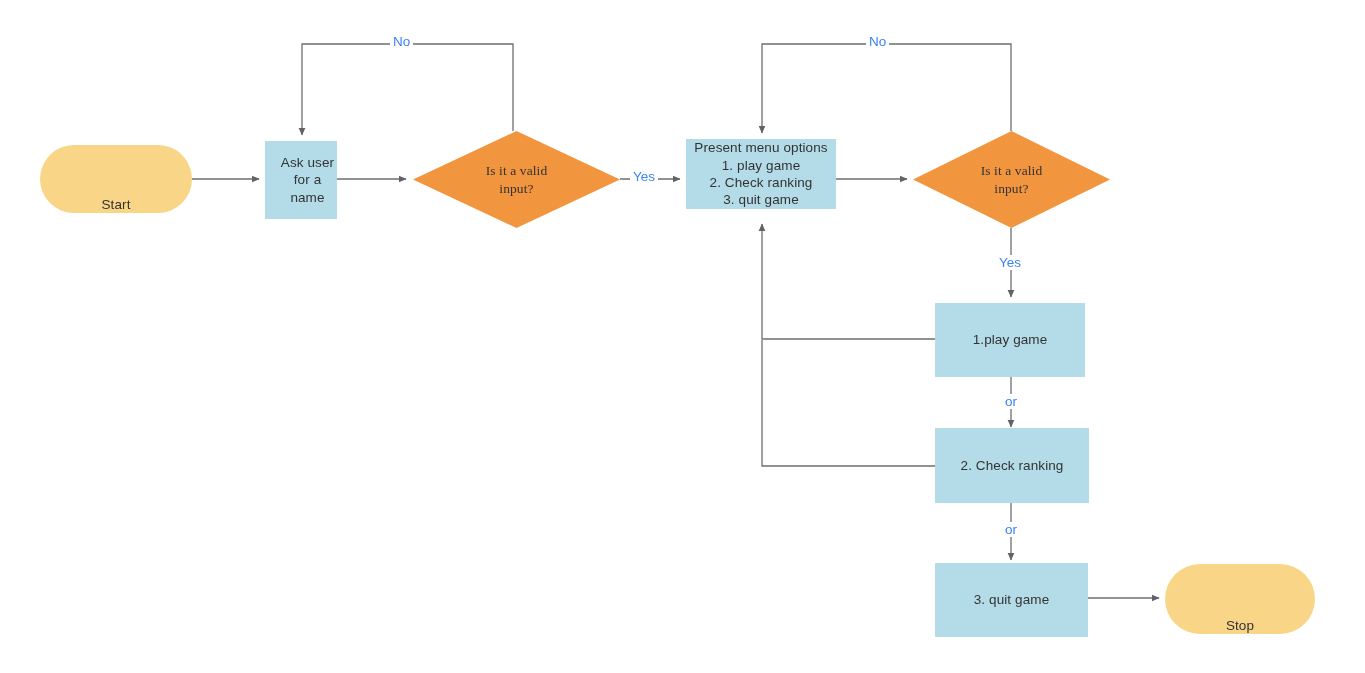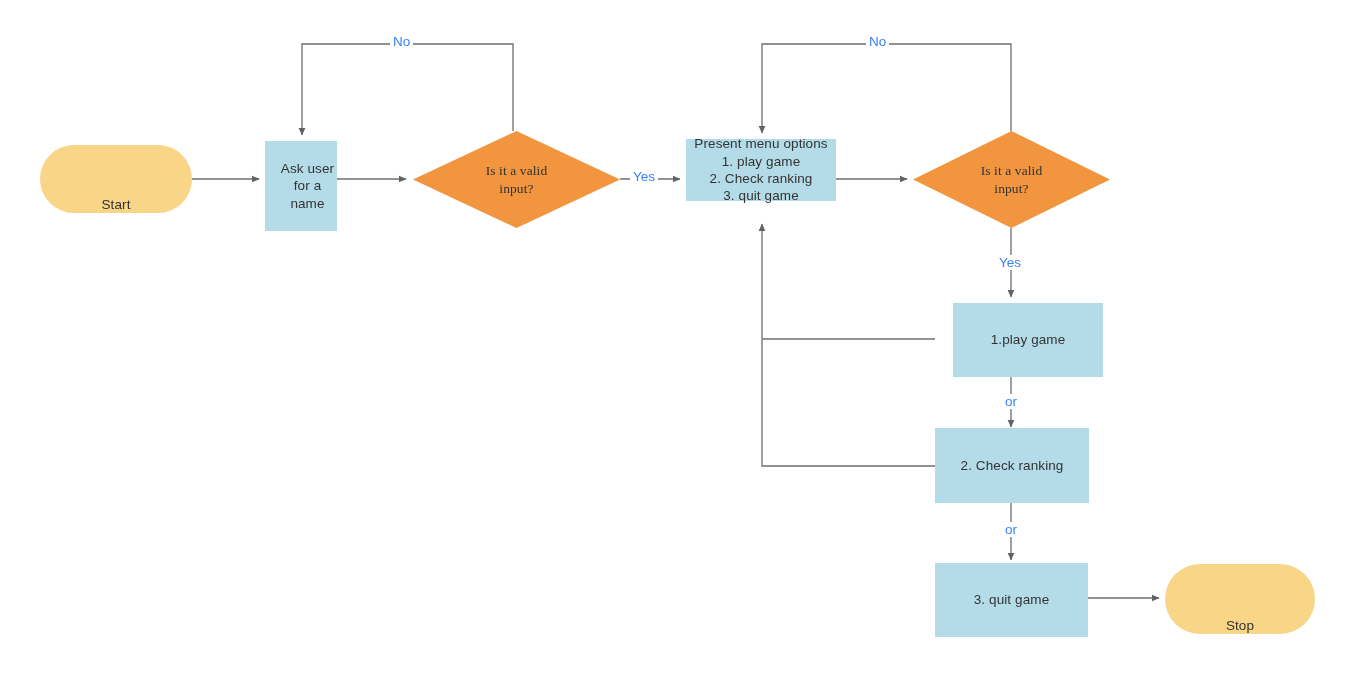--- a/index.html
+++ b/index.html
@@ -123,50 +123,50 @@
   <div class="edge-label" style="left:996px; top:255px;">Yes</div>
 
   <div class="edge-label" style="left:1002px; top:394px;">or</div>
 
   <div class="edge-label" style="left:1002px; top:522px;">or</div>
 
   <div class="node node-terminal" style="left:40px; top:145px; width:152px; height:68px;">
     <span class="nowrap">Start</span>
   </div>
 
-  <div class="node node-process" style="left:265px; top:141px; width:72px; height:90px;padding-left:13px;">
+  <div class="node node-process" style="left:265px; top:141px; width:72px; height:78px;padding-left:13px;">
     <span class="nowrap">Ask user
 for a
 name</span>
   </div>
 
   <div class="node node-decision" style="left:413px; top:131px; width:207px; height:97px;">
     <svg class="dia-shape" viewBox="0 0 207 97" preserveAspectRatio="none" xmlns="http://www.w3.org/2000/svg">
       <polygon points="103.5,0 207,48.5 103.5,97 0,48.5" fill="#F2953F"></polygon>
     </svg>
     <span class="dia-label nowrap">Is it a valid
 input?</span>
   </div>
 
-  <div class="node node-process" style="left:686px; top:139px; width:150px; height:62px;">
+  <div class="node node-process" style="left:686px; top:139px; width:150px; height:70px;">
     <span class="nowrap">Present menu options
 1. play game
 2. Check ranking
 3. quit game</span>
   </div>
 
   <div class="node node-decision" style="left:913px; top:131px; width:197px; height:97px;">
     <svg class="dia-shape" viewBox="0 0 197 97" preserveAspectRatio="none" xmlns="http://www.w3.org/2000/svg">
       <polygon points="98.5,0 197,48.5 98.5,97 0,48.5" fill="#F2953F"></polygon>
     </svg>
     <span class="dia-label nowrap">Is it a valid
 input?</span>
   </div>
 
-  <div class="node node-process" style="left:935px; top:303px; width:150px; height:74px;margin-left:18px;">
+  <div class="node node-process" style="left:935px; top:303px; width:150px; height:74px;">
     <span class="nowrap">1.play game</span>
   </div>
 
   <div class="node node-process" style="left:935px; top:428px; width:154px; height:75px;">
     <span class="nowrap">2. Check ranking</span>
   </div>
 
   <div class="node node-process" style="left:935px; top:563px; width:153px; height:74px;">
     <span class="nowrap">3. quit game</span>
   </div>

